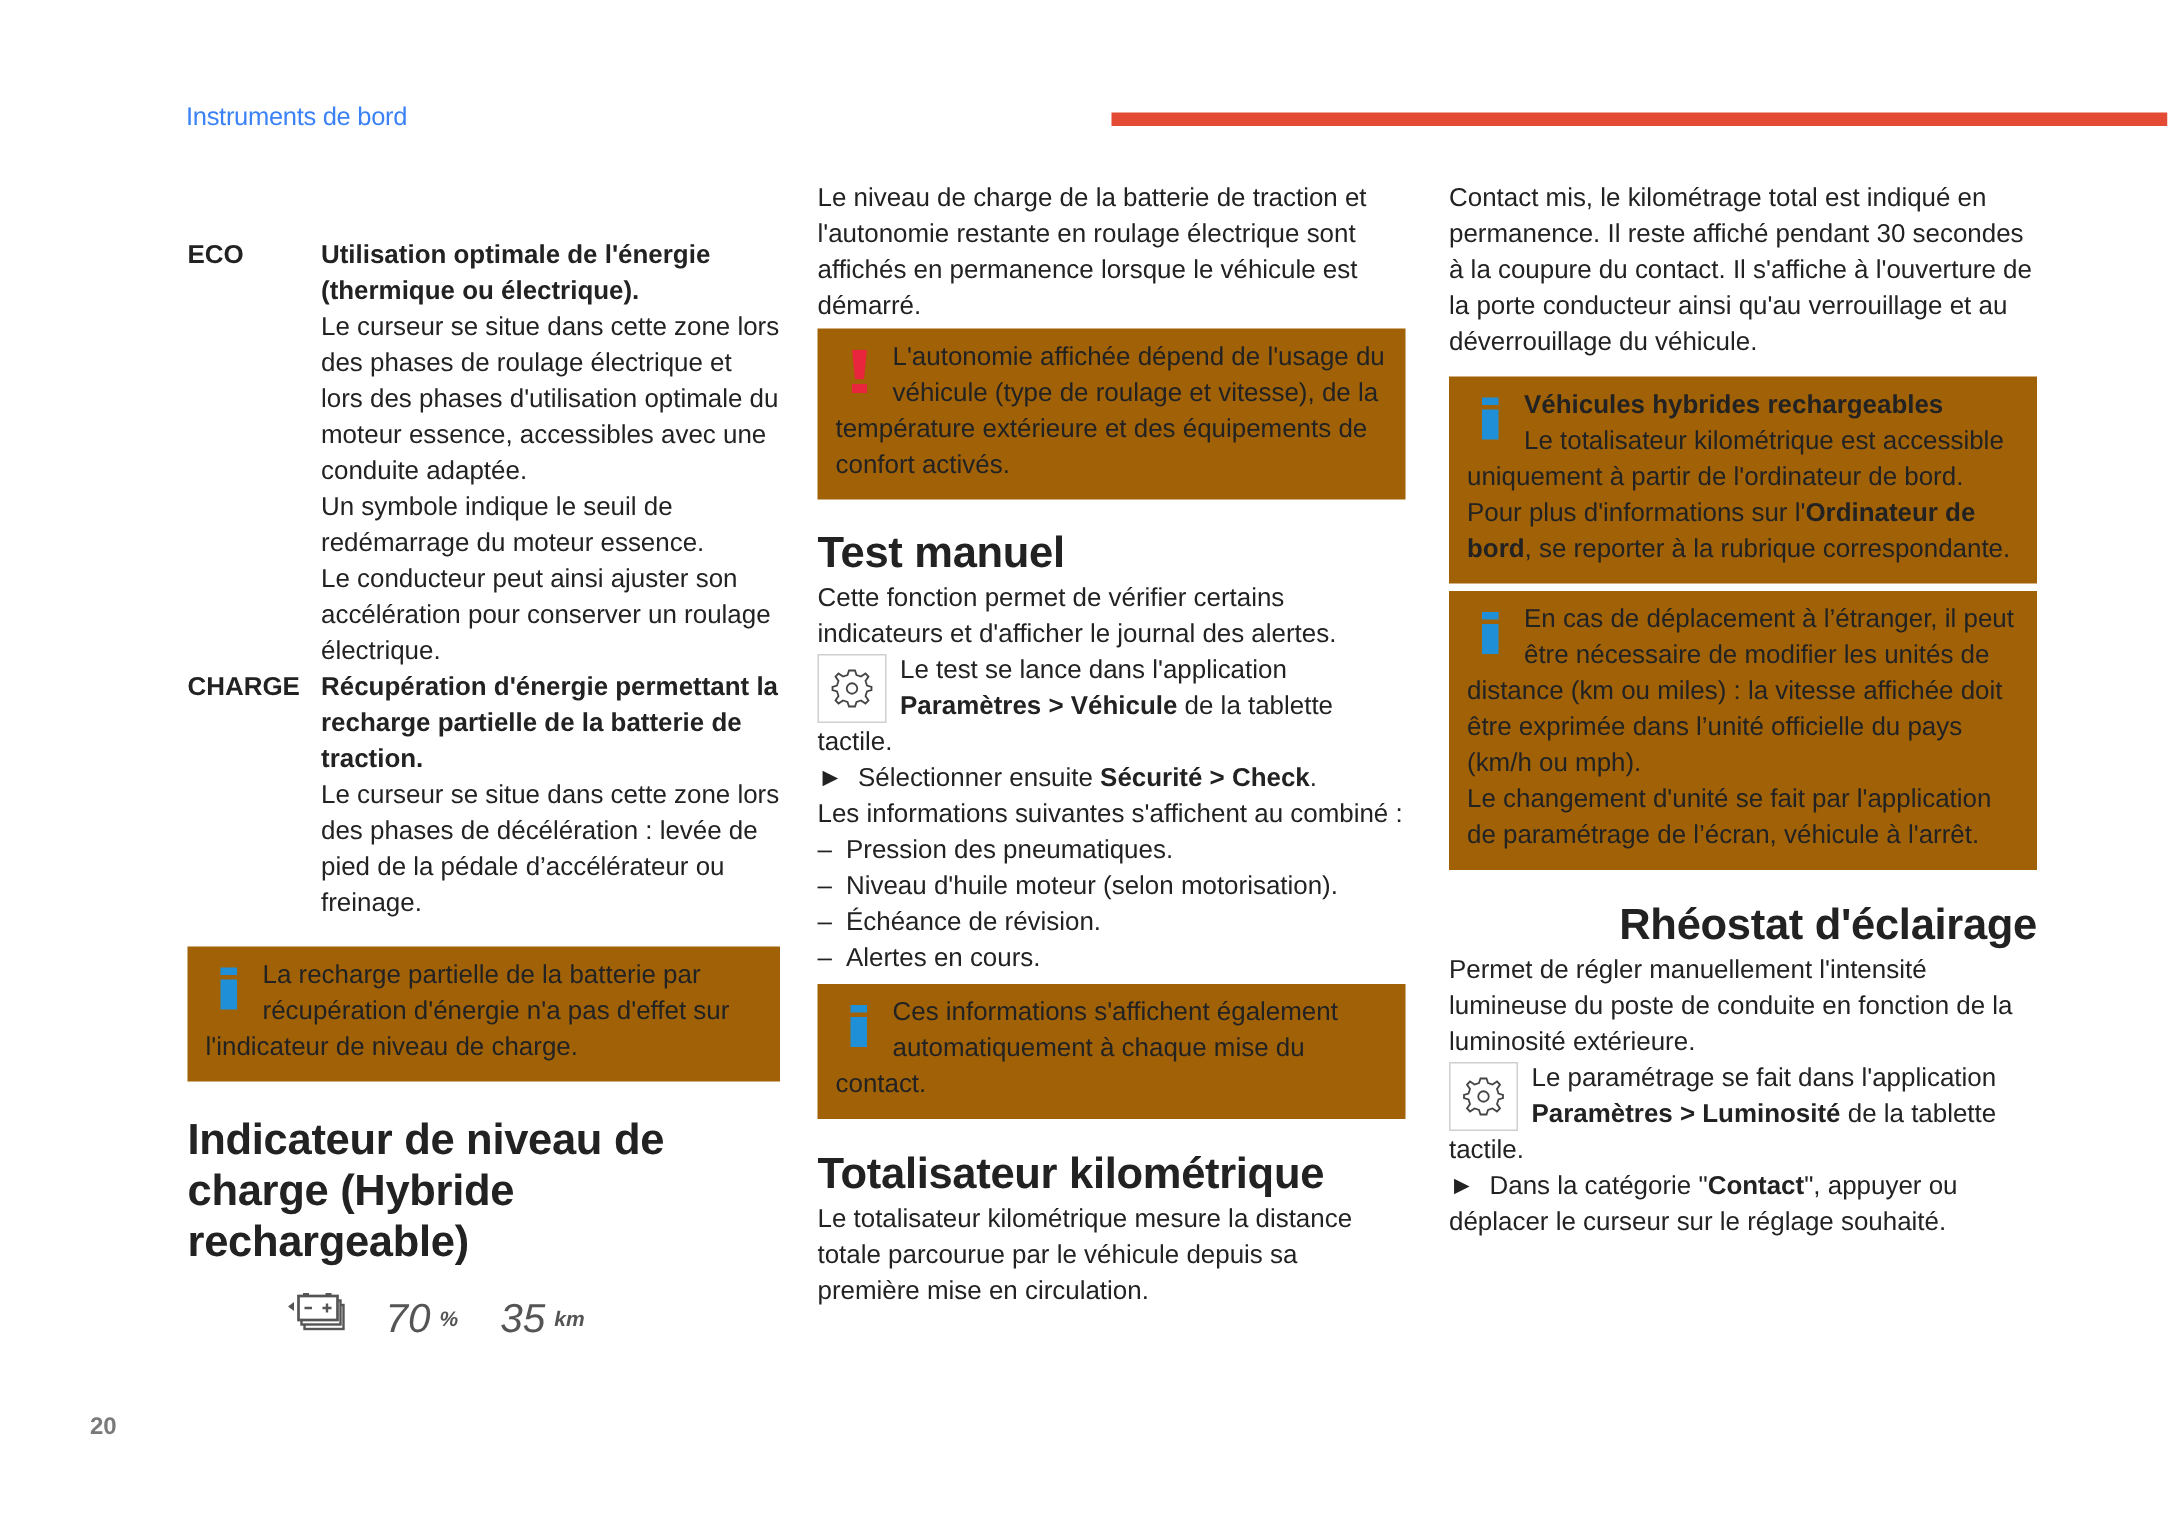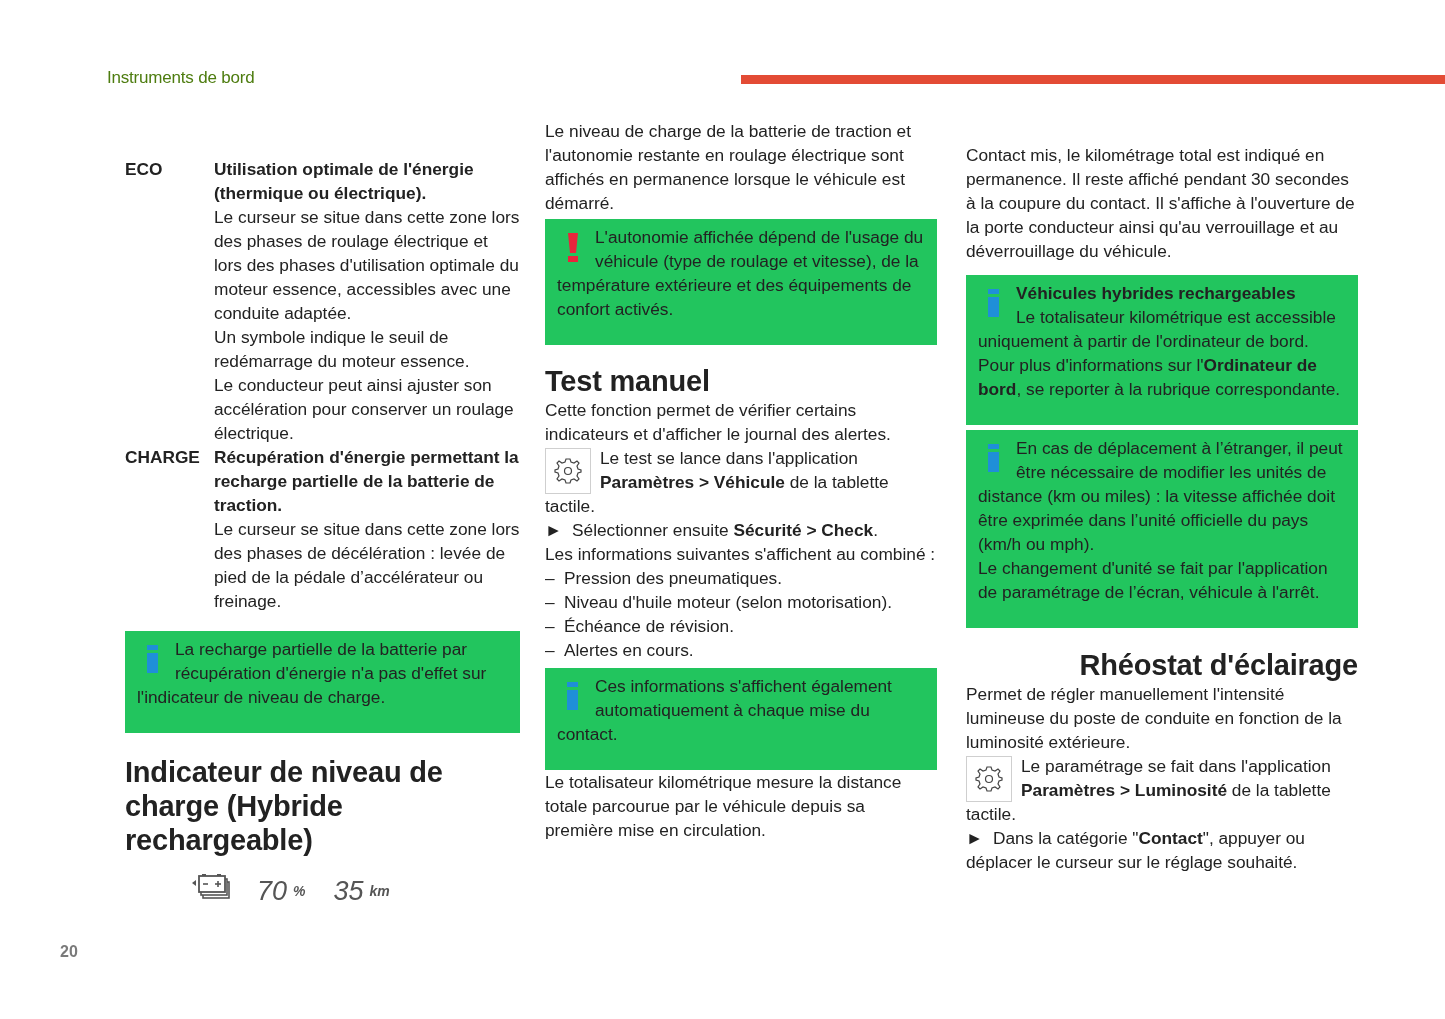--- a/index.html
+++ b/index.html
@@ -1,33 +1,33 @@
 <!DOCTYPE html>
 <html><head>
 <meta charset="utf-8">
 <style>
   html, body { margin: 0; padding: 0; background: #ffffff; }
   body { width: 1445px; height: 1019px; position: relative; overflow: hidden;
          font-family: "Liberation Sans", sans-serif; color: #222222; }
-  .header-title { position: absolute; left: 107px; top: 68px; font-size: 17px; color: #4d7c0f; letter-spacing: -0.2px; }
+  .header-title { position: absolute; left: 124px; top: 68px; font-size: 17px; color: #3b82f6; letter-spacing: -0.2px; }
   .header-bar { position: absolute; left: 741px; top: 75px; width: 704px; height: 9px; background: #e34b35; }
   .page-number { position: absolute; left: 60px; top: 943px; font-size: 16px; font-weight: bold; color: #7a7a7a; }
 
   .col { position: absolute; font-size: 17.3px; line-height: 24px; }
   .col1 { left: 125px; top: 125px; width: 395px; margin-top: 32px; }
   .col2 { left: 545px; top: 119px; width: 392px; }
-  .col3 { left: 966px; top: 119px; width: 392px; margin-top: 24px; }
+  .col3 { left: 966px; top: 119px; width: 392px; }
 
   .def { display: flex; }
   .def-term { width: 89px; flex: none; font-weight: bold; }
   .def-body { flex: 1; }
   b, .bold { font-weight: bold; }
   p { margin: 0; }
 
-  .note { background: #22c55e; padding: 6px 12px 24px 12px; position: relative; }
+  .note { background: #a16207; padding: 6px 12px 12px 12px; position: relative; }
   .note-icon { float: left; width: 38px; height: 46px; position: relative; }
   .info-icon .dot { position: absolute; left: 10px; top: 8px; width: 11px; height: 5px; background: #1f8fd8; }
   .info-icon .stem { position: absolute; left: 10px; top: 16px; width: 11px; height: 20px; background: #1f8fd8; }
   .warn-icon .stem { position: absolute; left: 11px; top: 8px; width: 10px; height: 20px; background: #e8253c; clip-path: polygon(0 0,100% 0,80% 100%,20% 100%); }
   .warn-icon .dot { position: absolute; left: 11px; top: 31px; width: 10px; height: 6px; background: #e8253c; }
 
   h2 { font-size: 29px; line-height: 34px; font-weight: bold; margin: 0; color: #222; letter-spacing: -0.2px; }
 
   .gear-box { float: left; width: 46px; height: 46px; border: 1px solid #cfcfcf; margin: 2px 9px 0 0; box-sizing: border-box;
               display: flex; align-items: center; justify-content: center; }
@@ -139,20 +139,21 @@
     </div>
 
   <div class="note" style="margin-top:6px;">
     <span class="note-icon info-icon">
         <span class="dot"></span>
         <span class="stem"></span>
       </span>
     <span>Ces informations s'affichent également automatiquement à chaque mise du contact.</span>
   </div>
 
+  <h2 style="margin-top:20px;">Totalisateur kilométrique</h2>
   <p>Le totalisateur kilométrique mesure la distance totale parcourue par le véhicule depuis sa première mise en circulation.</p>
 </div>
 
 <div class="col col3">
   <p>Contact mis, le kilométrage total est indiqué en permanence. Il reste affiché pendant 30 secondes à la coupure du contact. Il s'affiche à l'ouverture de la porte conducteur ainsi qu'au verrouillage et au déverrouillage du véhicule.</p>
   <div class="note" style="margin-top:12px;">
     <span class="note-icon info-icon">
         <span class="dot"></span>
         <span class="stem"></span>
       </span>

